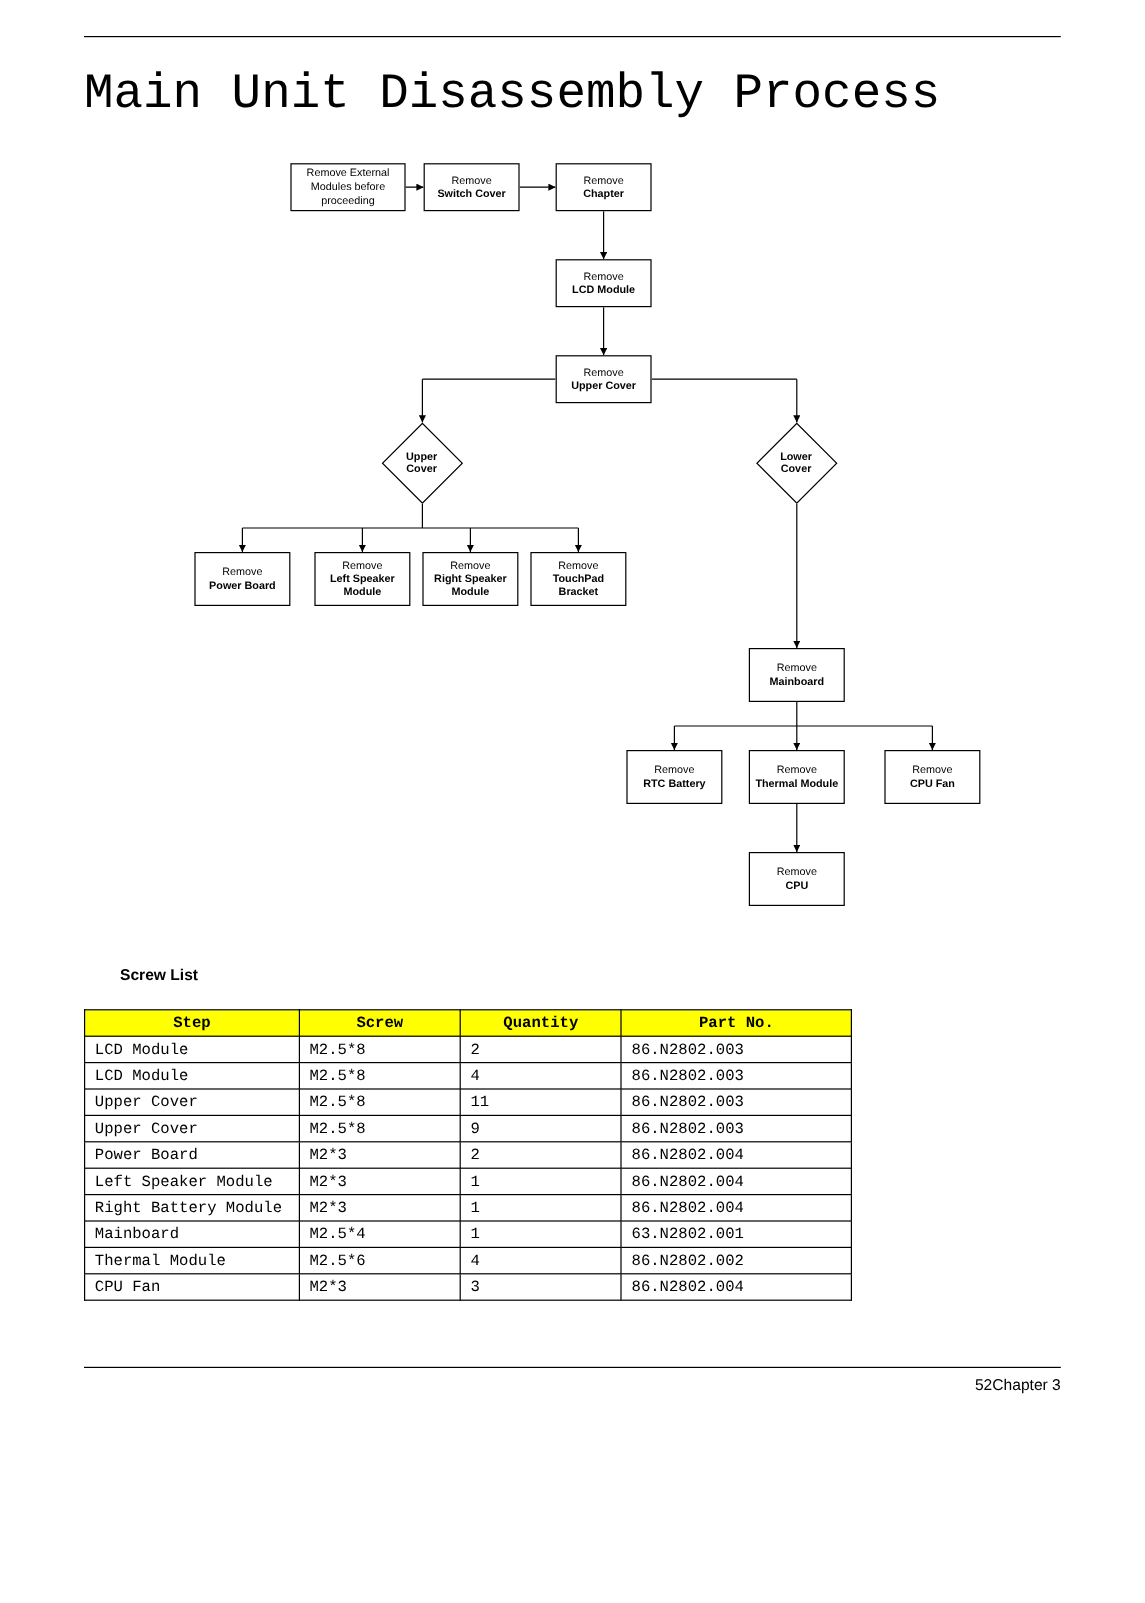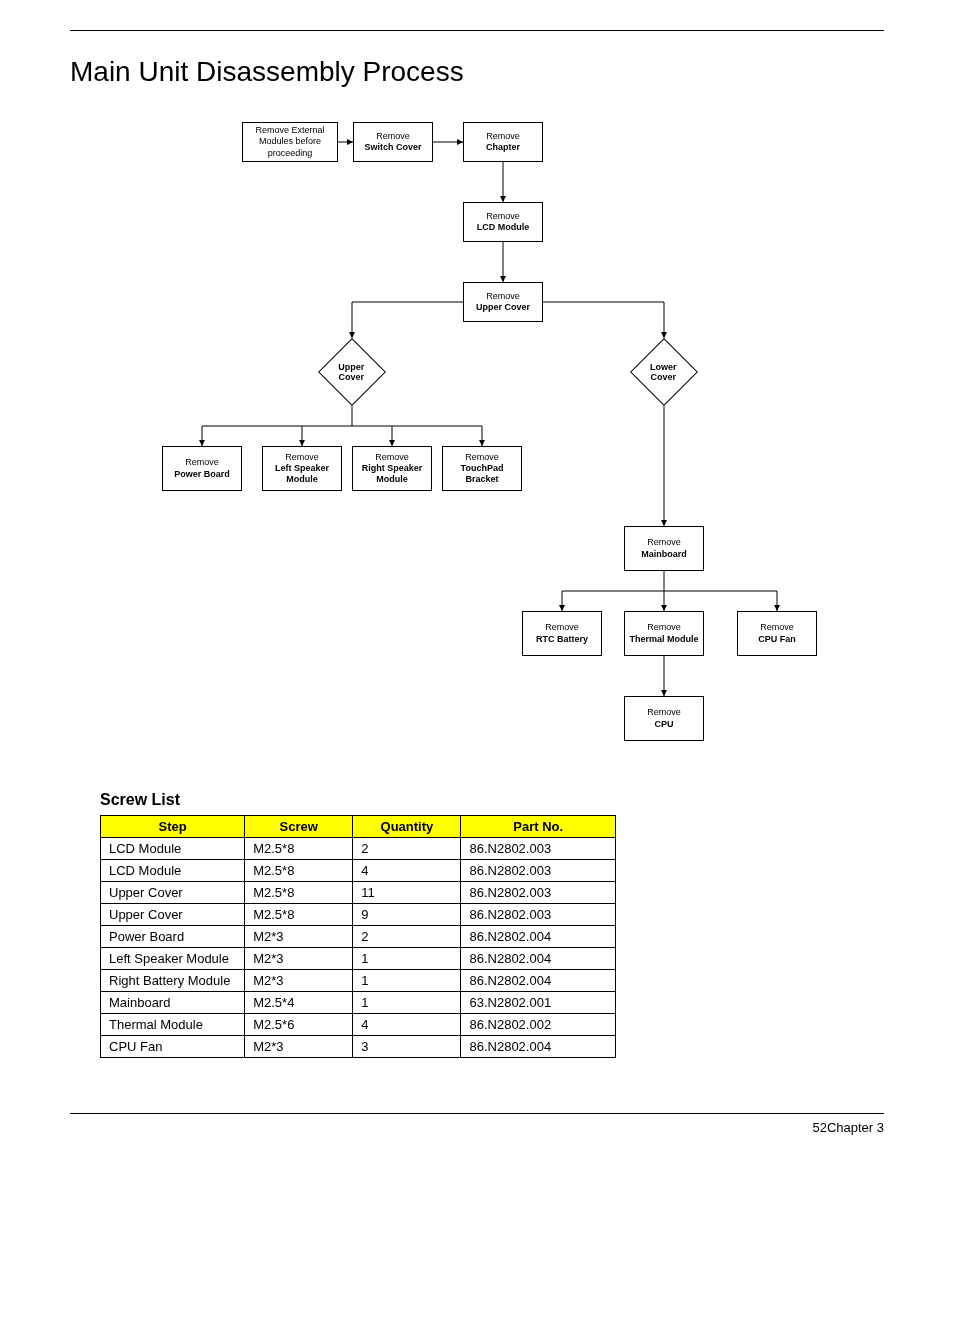--- a/index.html
+++ b/index.html
@@ -11,23 +11,23 @@
     color: #000;
   }
   .page {
     padding: 30px 70px 20px 70px;
   }
   .top-rule {
     border-top: 1px solid #000;
     margin-bottom: 25px;
   }
   h1 {
-    font-family: Liberation Sans, sans-serif;
+    font-family: Liberation Mono, monospace;
     font-weight: 400;
-    font-size: 28px;
+    font-size: 41px;
     margin-bottom: 18px;
   }
   h2 {
     font-family: "Segoe UI", "Helvetica Neue", Arial, sans-serif;
     font-weight: 400;
     font-size: 24px;
     margin-bottom: 20px;
   }
   .flowchart {
     position: relative;
@@ -63,29 +63,29 @@
     line-height: 1.1;
   }
   svg.arrows {
     position: absolute;
     left: 0; top: 0;
     width: 780px;
     height: 665px;
     pointer-events: none;
   }
   .table-title {
-    font-size: 16px;
+    font-size: 13px;
     font-weight: bold;
-    margin: 8px 0 6px 30px;
+    margin: 8px 0 21px 30px;
   }
   table.screw {
-    width: 516px;
-    margin-left: 30px;
+    width: 640px;
     border-collapse: collapse;
     font-size: 13px;
+    font-family: Liberation Mono, monospace;
   }
   table.screw th, table.screw td {
     border: 1px solid #000;
     padding: 3px 8px;
     text-align: left;
     height: 22px;
   }
   table.screw th {
     background: #ffff00;
     font-weight: bold;

